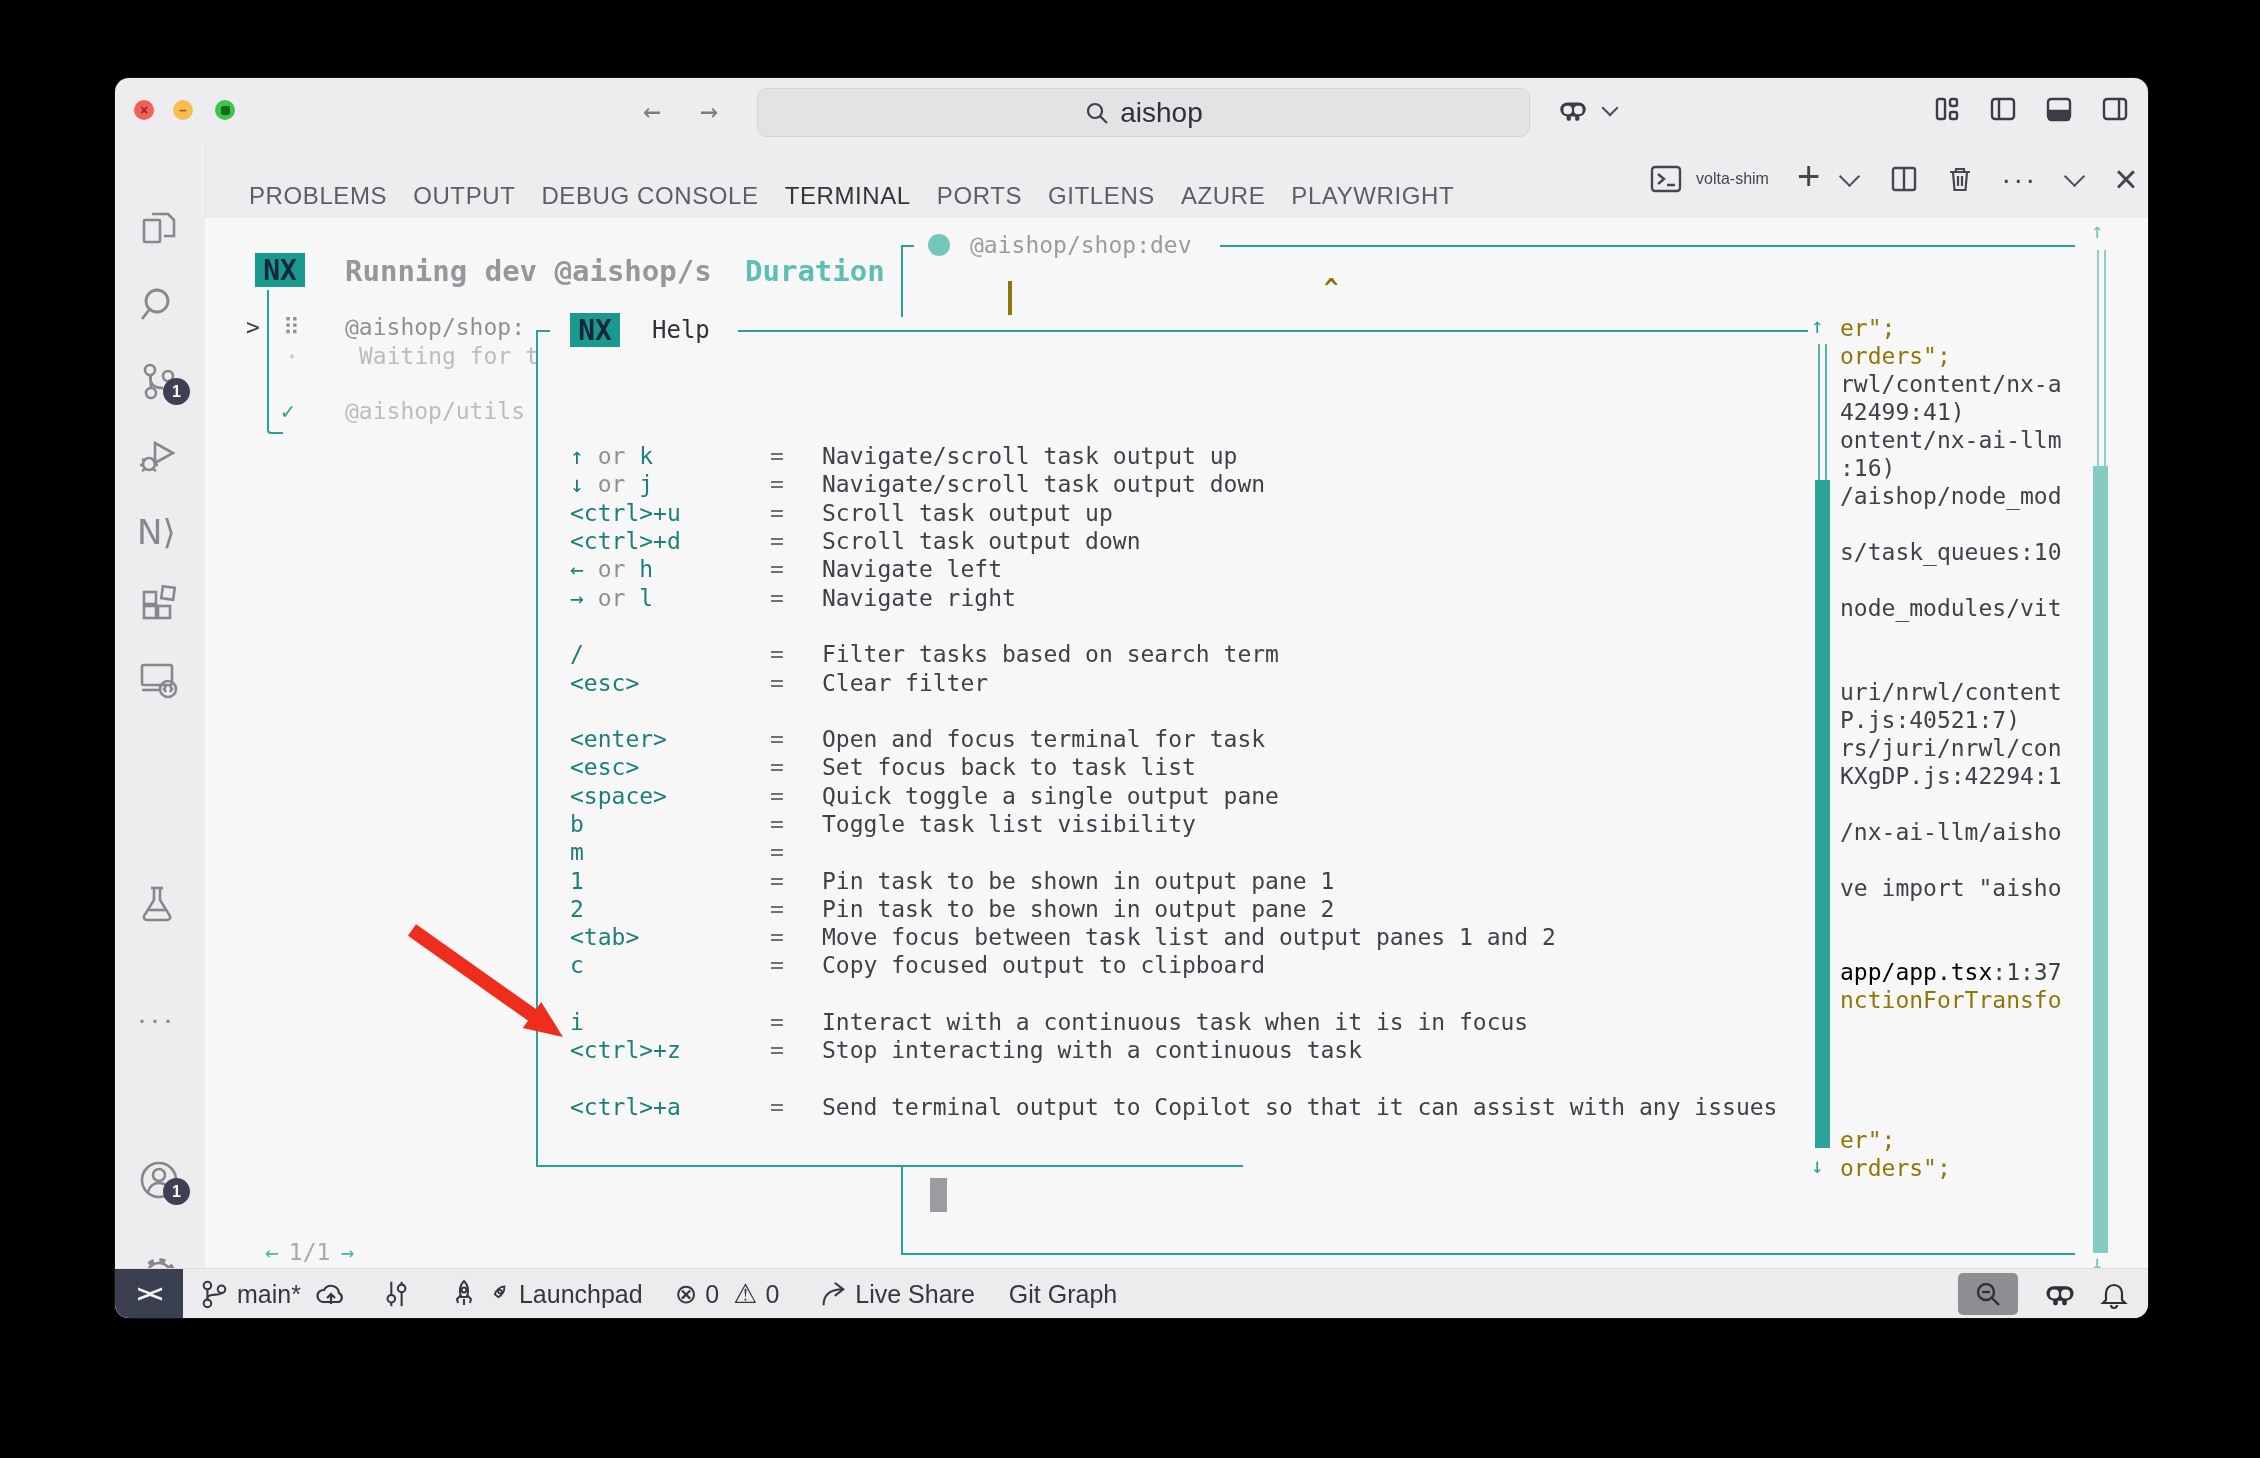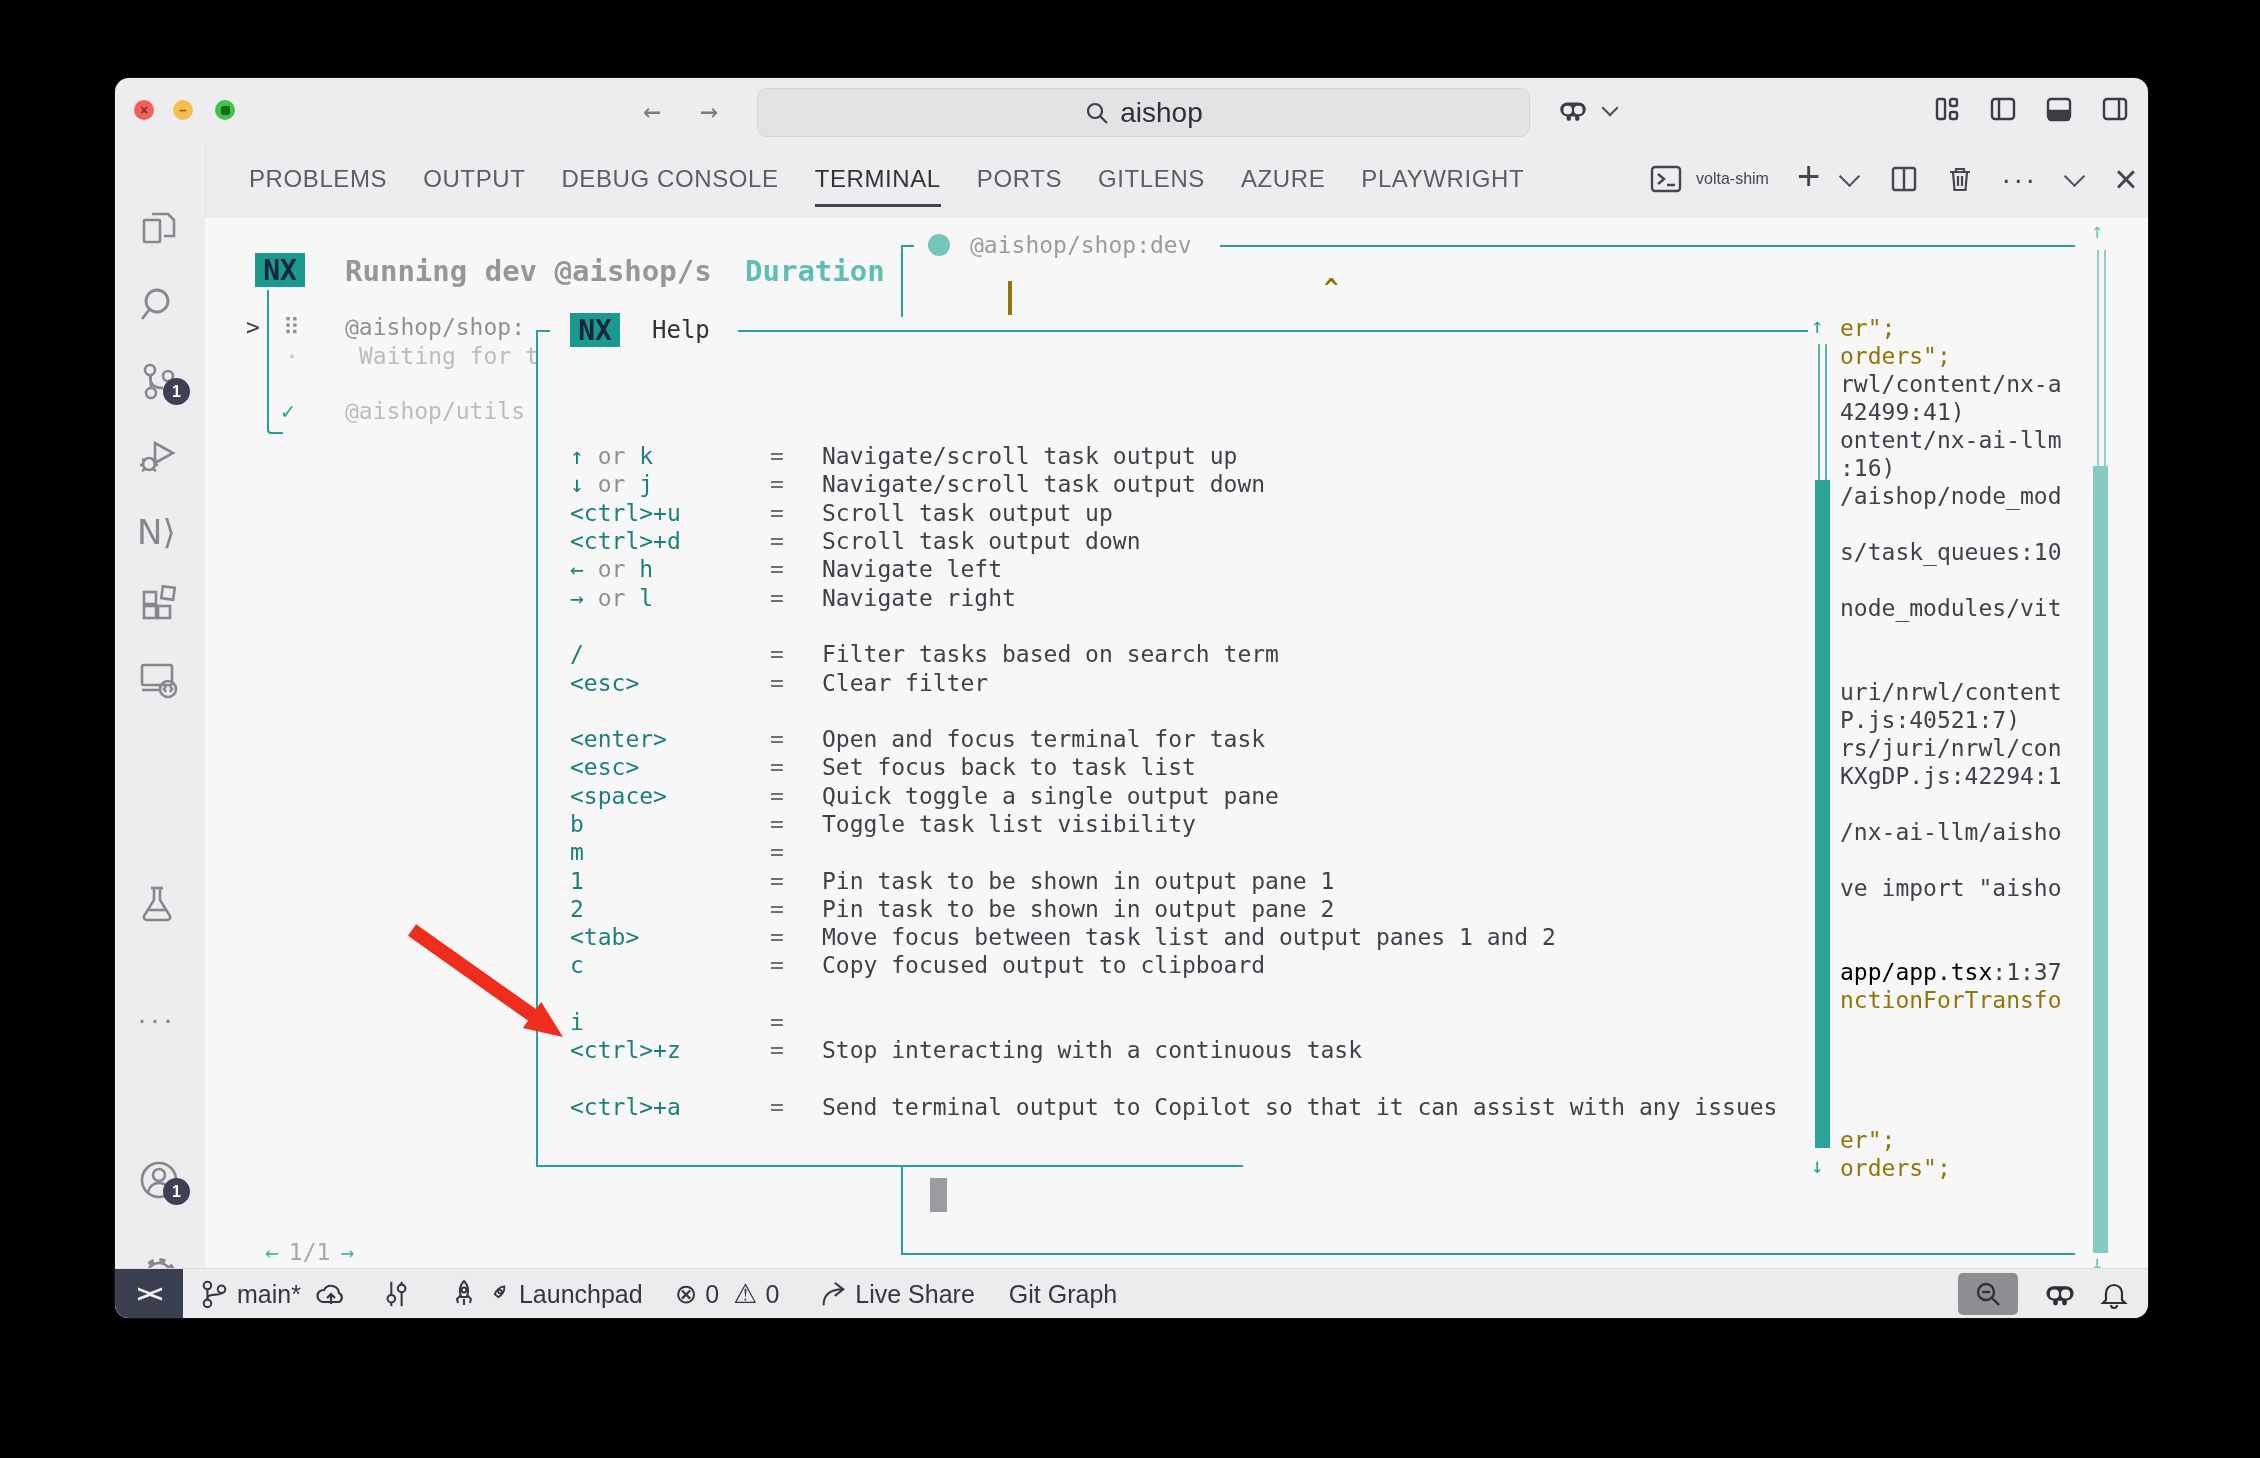--- a/index.html
+++ b/index.html
@@ -18,21 +18,21 @@
   .t-grn{background:#3ec448;}
   .t-grn i{width:9px;height:9px;background:#17691d;border-radius:2px;display:block;}
   .navarrow{font-size:30px;color:#7d7d82;}
   .searchbar{left:642px;top:10px;width:771px;height:47px;background:#e3e3e5;
              border:1px solid #d3d3d6;border-radius:10px;display:flex;align-items:center;
              justify-content:center;gap:10px;color:#2f3136;font-size:28px;}
   .chev{width:13px;height:13px;border-right:2.5px solid #4d4f55;border-bottom:2.5px solid #4d4f55;
         transform:rotate(45deg);display:inline-block;}
   .chev.sm{width:10px;height:10px;border-width:2px;}
   
-  .tabstrip{left:90px;top:62px;height:78px;display:flex;align-items:center;gap:36px;padding-left:44px;}
+  .tabstrip{left:90px;top:62px;height:78px;display:flex;align-items:flex-end;gap:26px;padding-left:44px;}
   .tab{font-size:24px;color:#5c5e64;letter-spacing:.6px;position:relative;padding:8px 0;}
   .tab.active{color:#323438;}
   .tab.active::after{content:"";position:absolute;left:0;right:0;bottom:-6px;height:3px;background:#45464b;}
   .ptools{left:1523px;top:62px;height:78px;display:flex;align-items:center;color:#45474d;}
   
   .activity{left:0;top:62px;width:90px;height:1128px;border-right:1px solid #e4e4e6;}
   .act-ic{position:absolute;left:22px;width:44px;height:44px;color:#87878c;}
   .nbadge{position:absolute;width:27px;height:27px;border-radius:50%;background:#3b4254;color:#fff;
           font-size:16px;font-weight:bold;display:flex;align-items:center;justify-content:center;}
   
@@ -422,20 +422,21 @@
         <span class="desc">Copy focused output to clipboard</span>
       </div>
       <div class="hrow">
         <span class="k"></span>
         <span class="eq"></span>
         <span class="desc"></span>
       </div>
       <div class="hrow">
         <span class="k">i</span>
         <span class="eq">=</span>
+        <span class="desc">Interact with a continuous task when it is in focus</span>
       </div>
       <div class="hrow">
         <span class="k">&lt;ctrl&gt;+z</span>
         <span class="eq">=</span>
         <span class="desc">Stop interacting with a continuous task</span>
       </div>
       <div class="hrow">
         <span class="k"></span>
         <span class="eq"></span>
         <span class="desc"></span>

